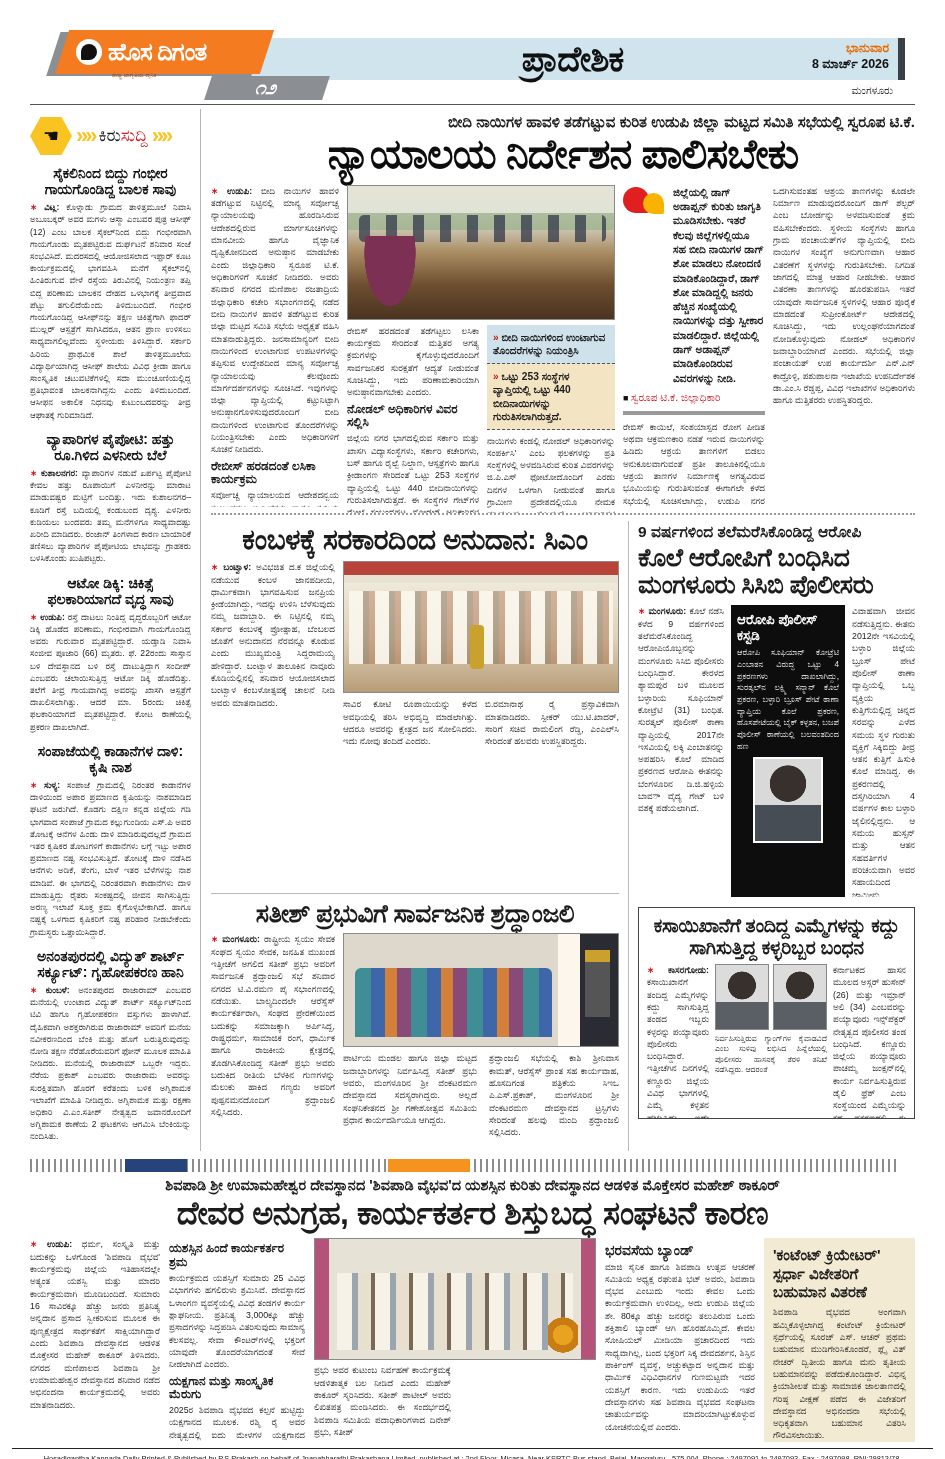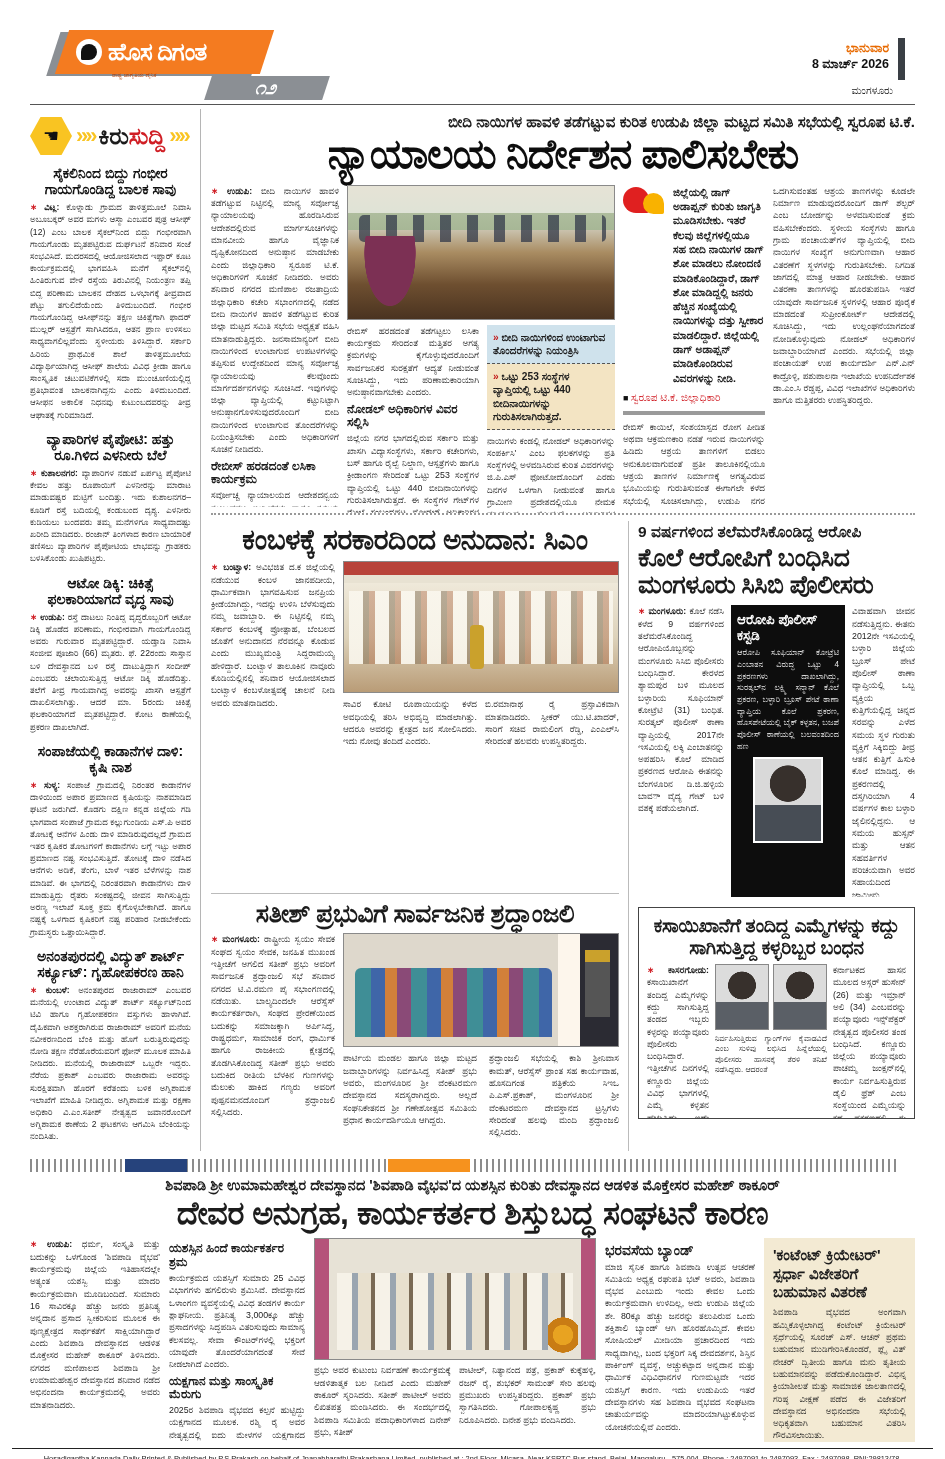--- a/index.html
+++ b/index.html
@@ -29,21 +29,21 @@
   
   .content{display:flex;margin:4px 30px 0;}
   .sidebar{width:175px;padding-right:9px;border-right:1px solid #b5b5b5;}
   .mainarea{flex:1;padding-left:10px;}
   
   .ks-logo{display:flex;align-items:center;gap:4px;margin:8px 0 6px;}
   .ks-hex{width:42px;height:38px;background:#f9c422;flex:none;
           clip-path:polygon(25% 0,75% 0,100% 50%,75% 100%,25% 100%,0 50%);
           display:flex;align-items:center;justify-content:center;font-size:18px;color:#111;}
   .ks-chev{color:#f9c422;font-weight:bold;font-size:22px;letter-spacing:-3px;line-height:1;}
-  .ks-title{font-size:23px;font-weight:bold;white-space:nowrap;}
+  .ks-title{font-size:17px;font-weight:normal;white-space:nowrap;}
   .ks-red{color:#d01e25;}
   .side-story h3{font-size:14px;font-weight:bold;text-align:center;margin:10px 0 4px;line-height:1.15;color:#111;}
   .body-txt{font-size:8.6px;text-align:justify;line-height:1.42;margin:0;color:#222;}
   .dateline{font-weight:bold;}
   .dateline::before{content:"∗ ";color:#d01e25;font-weight:bold;}
   
   .kicker{font-size:15px;font-weight:bold;text-align:right;line-height:1.2;margin-top:4px;}
   .headline-xl{font-size:41px;font-weight:bold;text-align:center;line-height:1.02;letter-spacing:-1px;margin:3px 0 9px;color:#0d0d0d;}
   .ms-cols{display:flex;gap:8px;height:322px;border-bottom:2px dotted #999;padding-bottom:6px;overflow:hidden;}
   .col{font-size:8.8px;text-align:justify;line-height:1.4;overflow:hidden;}
@@ -168,20 +168,23 @@
         <span class="mh-logo-circle">
             <span class="mh-logo-dot"></span>
           </span>
         <span class="mh-name">ಹೊಸ ದಿಗಂತ</span>
       </div>
     </div>
     <div class="mh-tag">ರಾಷ್ಟ್ರ ಜಾಗೃತಿಯ ದೈನಿಕ</div>
     <div class="mh-pageno">
         <span>೧೨</span>
       </div>
+    <div class="mh-band">
+      <span class="mh-section">ಪ್ರಾದೇಶಿಕ</span>
+    </div>
     <div class="mh-endbar"></div>
     <div class="mh-right">
       <div class="mh-day">ಭಾನುವಾರ</div>
       <div class="mh-date">8 ಮಾರ್ಚ್ 2026</div>
     </div>
     <div class="mh-city">ಮಂಗಳೂರು</div>
   </div>
   <div class="header-rule"></div>
 
   <div class="content">
@@ -351,21 +354,20 @@
       <div class="col t-c2">
         <div class="subhead">ಯಶಸ್ಸಿನ ಹಿಂದೆ ಕಾರ್ಯಕರ್ತರ ಶ್ರಮ</div>
         <span>ಕಾರ್ಯಕ್ರಮದ ಯಶಸ್ಸಿಗೆ ಸುಮಾರು 25 ವಿವಿಧ ವಿಭಾಗಗಳು ಹಗಲಿರುಳು ಶ್ರಮಿಸಿವೆ. ದೇವಸ್ಥಾನದ ಒಳಾಂಗಣ ವ್ಯವಸ್ಥೆಯಲ್ಲಿ ವಿವಿಧ ತಂಡಗಳ ಕಾರ್ಯ ಶ್ಲಾಘನೀಯ. ಪ್ರತಿನಿತ್ಯ 3,000ಕ್ಕೂ ಹೆಚ್ಚು ಪ್ರಸಾದಗಳನ್ನು ಸಿದ್ಧಪಡಿಸಿ ವಿತರಿಸುವುದು ಸಾಮಾನ್ಯ ಕೆಲಸವಲ್ಲ. ಸೇವಾ ಕೌಂಟರ್‌ಗಳಲ್ಲಿ ಭಕ್ತರಿಗೆ ಯಾವುದೇ ತೊಂದರೆಯಾಗದಂತೆ ಸೇವೆ ನೀಡಲಾಗಿದೆ ಎಂದರು.</span>
         <div class="subhead">ಯಕ್ಷಗಾನ ಮತ್ತು ಸಾಂಸ್ಕೃತಿಕ ಮೆರುಗು</div>
         <span>2025ರ ಶಿವಪಾಡಿ ವೈಭವದ ಕಲ್ಪನೆ ಹುಟ್ಟಿದ್ದು ಯಕ್ಷಗಾನದ ಮೂಲಕ. ರಶ್ಮಿ ರೈ ಅವರ ನೇತೃತ್ವದಲ್ಲಿ ಐದು ಮೇಳಗಳ ಯಕ್ಷಗಾನದ ಹೂರಣವು ಜನಮನ ಗೆದ್ದಿವೆ. ಸಾಹಿತ್ಯ ಸಮ್ಮೇಳನದ ಅತಿಥಿಗಳನ್ನು ಬರಮಾಡಿಕೊಳ್ಳುವಲ್ಲಿ ನಿತ್ಯಾನಂದ ಪತ್ರೆ ಅವರ ಸಹಕಾರ ದೊಡ್ಡದು. ಪ್ರಕಾಶ್ ಕುಕ್ಕೆಹಳ್ಳಿ ಅವರ ಚುರುಕಾದ ಸಂಘಟನೆ ಮತ್ತು ಗೋಪಾಲಕೃಷ್ಣ</span>
       </div>
       <div class="t-mid">
         <div class="photo photo-temple"></div>
         <div class="t-under">
           <div class="col t-ua">ಪ್ರಭು ಅವರ ಕುಟುಂಬ ನಿರ್ವಹಣೆ ಕಾರ್ಯಕ್ರಮಕ್ಕೆ ಆಡಳಿತಾತ್ಮಕ ಬಲ ನೀಡಿದೆ ಎಂದು ಮಹೇಶ್ ಠಾಕೂರ್ ಸ್ಮರಿಸಿದರು. ಸತೀಶ್ ಪಾಟೀಲ್ ಅವರು ಲಿಖಿತಪತ್ರ ಮಂಡಿಸಿದರು. ಈ ಸಂದರ್ಭದಲ್ಲಿ ಶಿವಪಾಡಿ ಸಮಿತಿಯ ಪದಾಧಿಕಾರಿಗಳಾದ ದಿನೇಶ್ ಪ್ರಭು, ಸತೀಶ್</div>
-          <div class="col t-ub">ಪಾಟೀಲ್, ನಿತ್ಯಾನಂದ ಪತ್ರೆ, ಪ್ರಕಾಶ್ ಕುಕ್ಕೆಹಳ್ಳಿ, ರಜನ್ ರೈ, ಶುಭಕರ್ ಸಾಮಂತ್ ಸೇರಿ ಹಲವು ಪ್ರಮುಖರು ಉಪಸ್ಥಿತರಿದ್ದರು. ಪ್ರಕಾಶ್ ಪ್ರಭು ಸ್ವಾಗತಿಸಿದರು. ಗೋಪಾಲಕೃಷ್ಣ ಪ್ರಭು ನಿರೂಪಿಸಿದರು. ದಿನೇಶ ಪ್ರಭು ವಂದಿಸಿದರು.</div>
         </div>
       </div>
       <div class="col t-c5">
         <div class="subhead" style="font-size:14px;">ಭರವಸೆಯ ಬ್ಯಾಂಡ್</div>
         <span>ಮಾಜಿ ಸೈನಿಕ ಹಾಗೂ ಶಿವಪಾಡಿ ಉತ್ಸವ ಆಚರಣೆ ಸಮಿತಿಯ ಅಧ್ಯಕ್ಷ ರಘುಪತಿ ಭಟ್ ಅವರು, ಶಿವಪಾಡಿ ವೈಭವ ಎಂಬುದು ಇಂದು ಕೇವಲ ಒಂದು ಕಾರ್ಯಕ್ರಮವಾಗಿ ಉಳಿದಿಲ್ಲ, ಅದು ಉಡುಪಿ ಜಿಲ್ಲೆಯ ಶೇ. 80ಕ್ಕೂ ಹೆಚ್ಚು ಜನರನ್ನು ತಲುಪಿರುವ ಒಂದು ಶಕ್ತಿಶಾಲಿ ಬ್ಯಾಂಡ್ ಆಗಿ ಹೊರಹೊಮ್ಮಿದೆ. ಕೇವಲ ಸೋಷಿಯಲ್ ಮೀಡಿಯಾ ಪ್ರಚಾರದಿಂದ ಇದು ಸಾಧ್ಯವಾಗಿಲ್ಲ, ಬಂದ ಭಕ್ತರಿಗೆ ಸಿಕ್ಕ ದೇವದರ್ಶನ, ಶಿಸ್ತಿನ ಪಾರ್ಕಿಂಗ್ ವ್ಯವಸ್ಥೆ, ಅಚ್ಚುಕಟ್ಟಾದ ಅನ್ನದಾನ ಮತ್ತು ಧಾರ್ಮಿಕ ವಿಧಿವಿಧಾನಗಳ ಗುಣಮಟ್ಟವೇ ಇದರ ಯಶಸ್ಸಿಗೆ ಕಾರಣ. ಇದು ಉಡುಪಿಯ ಇತರೆ ದೇವಸ್ಥಾನಗಳು ಸಹ ಶಿವಪಾಡಿ ವೈಭವದ ಸಂಘಟನಾ ಚಾತುರ್ಯವನ್ನು ಮಾದರಿಯಾಗಿಟ್ಟುಕೊಳ್ಳುವ ಯೋಚನೆಯಲ್ಲಿವೆ ಎಂದರು.</span>
       </div>
       <div class="t-box">
         <h4>'ಕಂಟೆಂಟ್ ಕ್ರಿಯೇಟರ್' ಸ್ಪರ್ಧಾ ವಿಜೇತರಿಗೆ ಬಹುಮಾನ ವಿತರಣೆ</h4>
         <div class="col">ಶಿವಪಾಡಿ ವೈಭವದ ಅಂಗವಾಗಿ ಹಮ್ಮಿಕೊಳ್ಳಲಾಗಿದ್ದ ಕಂಟೆಂಟ್ ಕ್ರಿಯೇಟರ್ ಸ್ಪರ್ಧೆಯಲ್ಲಿ ಸೂರಜ್ ಎಸ್. ಆಚನ್ ಪ್ರಥಮ ಬಹುಮಾನ ಮುಡಿಗೇರಿಸಿಕೊಂಡರೆ, ಫ್ಲೈ ವಿತ್ ನೇಚರ್ ದ್ವಿತೀಯ ಹಾಗೂ ಮನು ತೃತೀಯ ಬಹುಮಾನವನ್ನು ಪಡೆದುಕೊಂಡಿದ್ದಾರೆ. ವಿಭಿನ್ನ ಕ್ರಿಯಾಶೀಲತೆ ಮತ್ತು ಸಾಮಾಜಿಕ ಜಾಲತಾಣದಲ್ಲಿ ಗರಿಷ್ಠ ವೀಕ್ಷಣೆ ಪಡೆದ ಈ ವಿಜೇತರಿಗೆ ದೇವಸ್ಥಾನದ ಅಭಿನಂದನಾ ಸಭೆಯಲ್ಲಿ ಅಧಿಕೃತವಾಗಿ ಬಹುಮಾನ ವಿತರಿಸಿ ಗೌರವಿಸಲಾಯಿತು.</div>
       </div>

